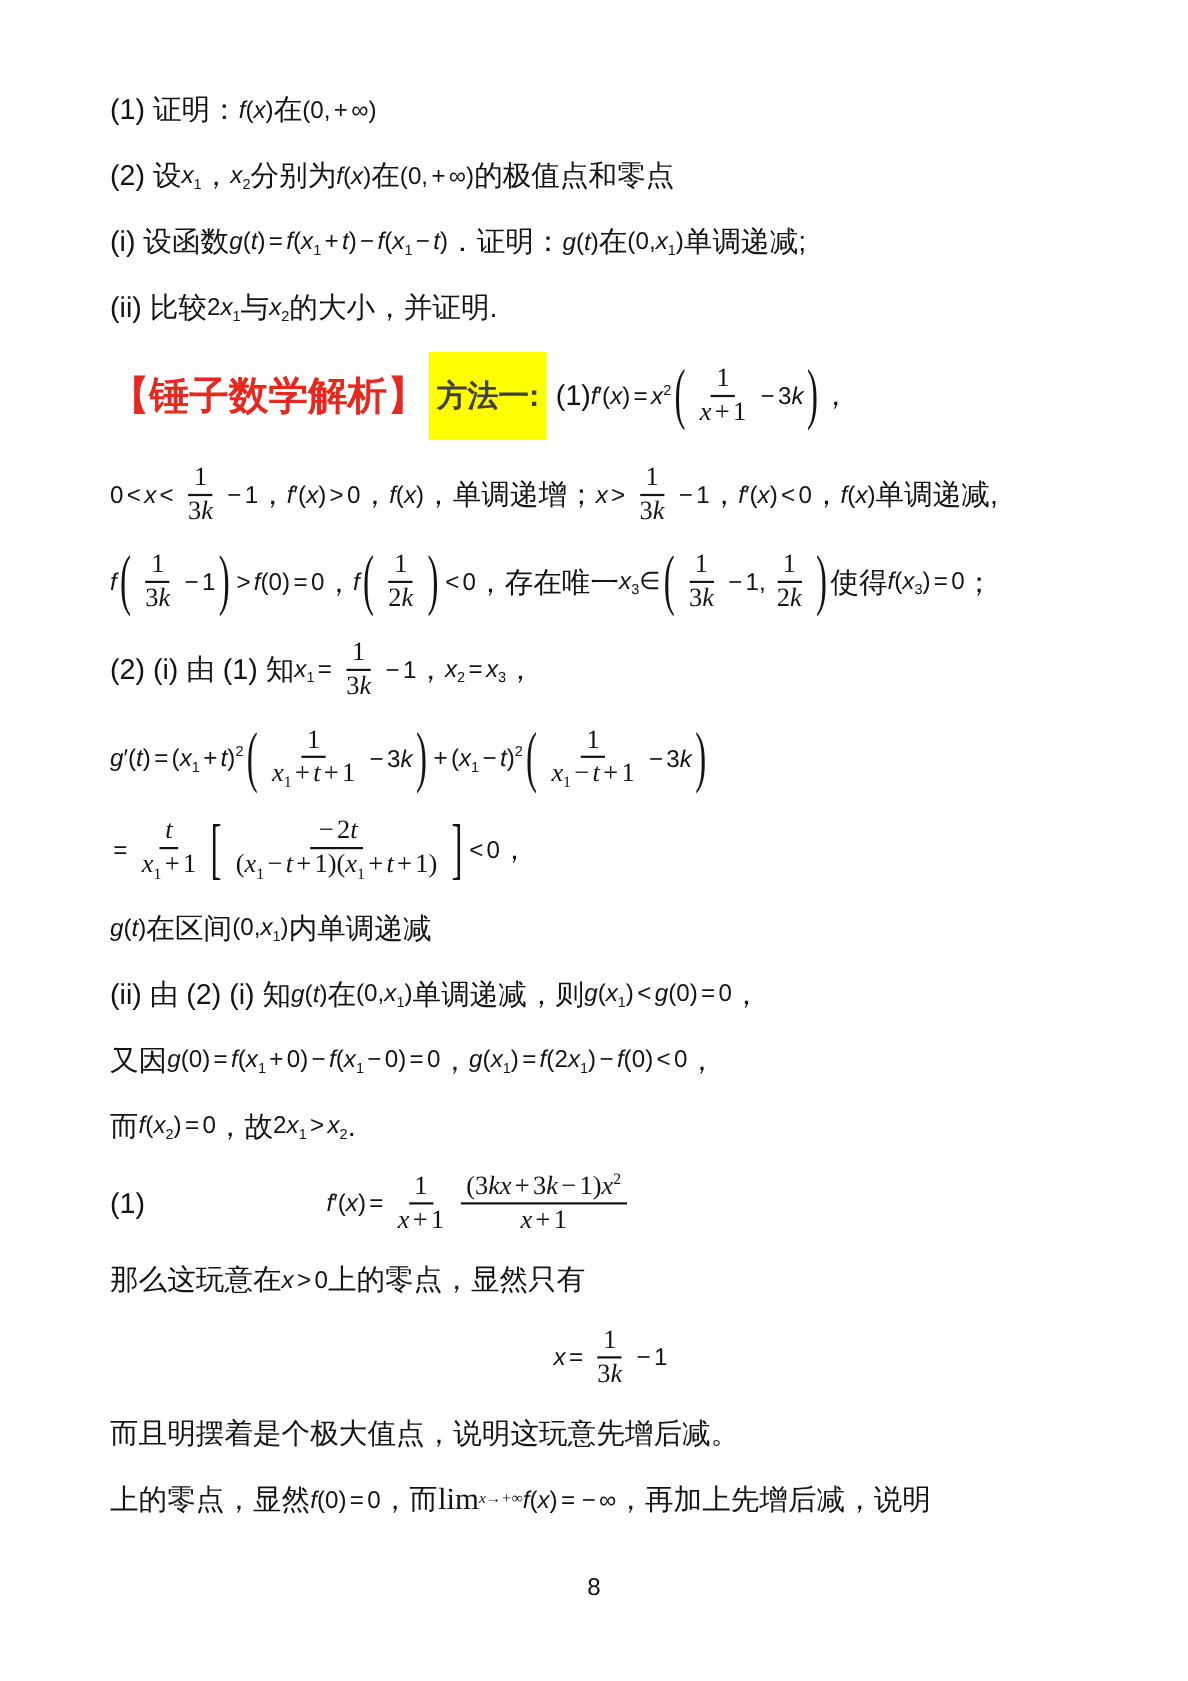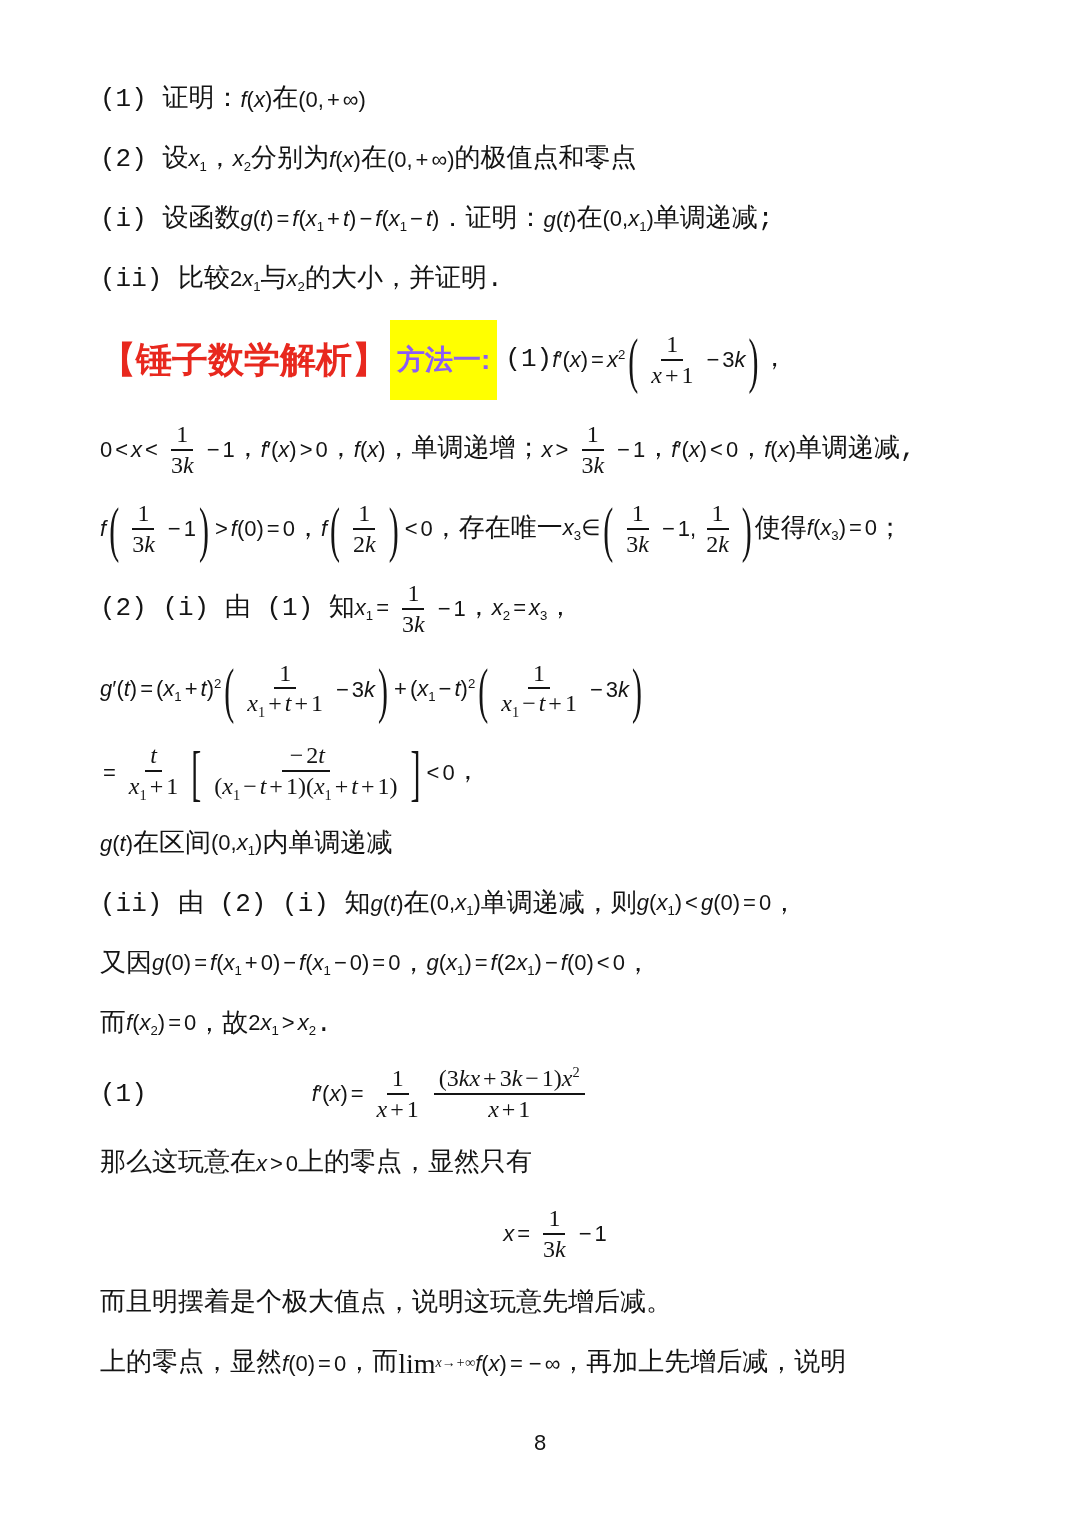--- a/index.html
+++ b/index.html
@@ -6,39 +6,39 @@
   .page{
     width:1080px;height:1528px;background:#ffffff;position:relative;
     font-family:"Liberation Sans","DejaVu Sans",sans-serif;color:#141414;overflow:hidden;
   }
   .content{padding:80px 70px 0 100px;}
   .line{
     display:flex;align-items:center;white-space:nowrap;
     margin-bottom:20px;min-height:40px;font-size:26px;line-height:1.35;
   }
   .line.center{justify-content:center;}
-  .cjk{font-family:Liberation Mono, monospace;}
+  .cjk{font-family:Liberation Sans, sans-serif;}
   .math{font-family:Liberation Sans, sans-serif;font-size:22px;display:inline-block;}
   .mathup{font-family:"Liberation Serif","DejaVu Serif",serif;font-size:28px;text-align:center;}
   .it{font-style:italic;}
   .op{padding:0 3px;}
   .frac{
     display:inline-flex;flex-direction:column;align-items:center;
     margin:0 5px;font-family:"Liberation Serif","DejaVu Serif",serif;
     font-size:24px;line-height:1.2;text-align:center;
   }
   .frac .num{border-bottom:2px solid #141414;padding:0 5px;display:block;}
   .frac .den{padding:0 5px;display:block;}
   .bigg{
     font-family:"Liberation Serif","DejaVu Serif",serif;font-size:30px;font-weight:300;
     display:inline-block;transform:scaleY(2.05);margin:0 3px;line-height:1;
   }
   .red-label{color:#e8281e;font-weight:bold;font-size:36px;}
   .yellow-highlight{
-    color:#8b5cf6;font-weight:bold;font-size:28px;
+    color:#404040;font-weight:bold;font-size:28px;
     background:#ffff00;padding:21px 7px;margin:0 8px 0 2px;display:inline-block;
   }
   .limsub{font-size:14px;font-family:"Liberation Serif","DejaVu Serif",serif;font-style:italic;}
   .gap{display:inline-block;flex-shrink:0;}
   sub{font-size:0.6em;}
   sup{font-size:0.6em;}
   .page-number{
     position:absolute;left:0;right:0;bottom:72px;text-align:center;
     font-size:22px;color:#141414;font-family:"Liberation Sans",sans-serif;
   }

